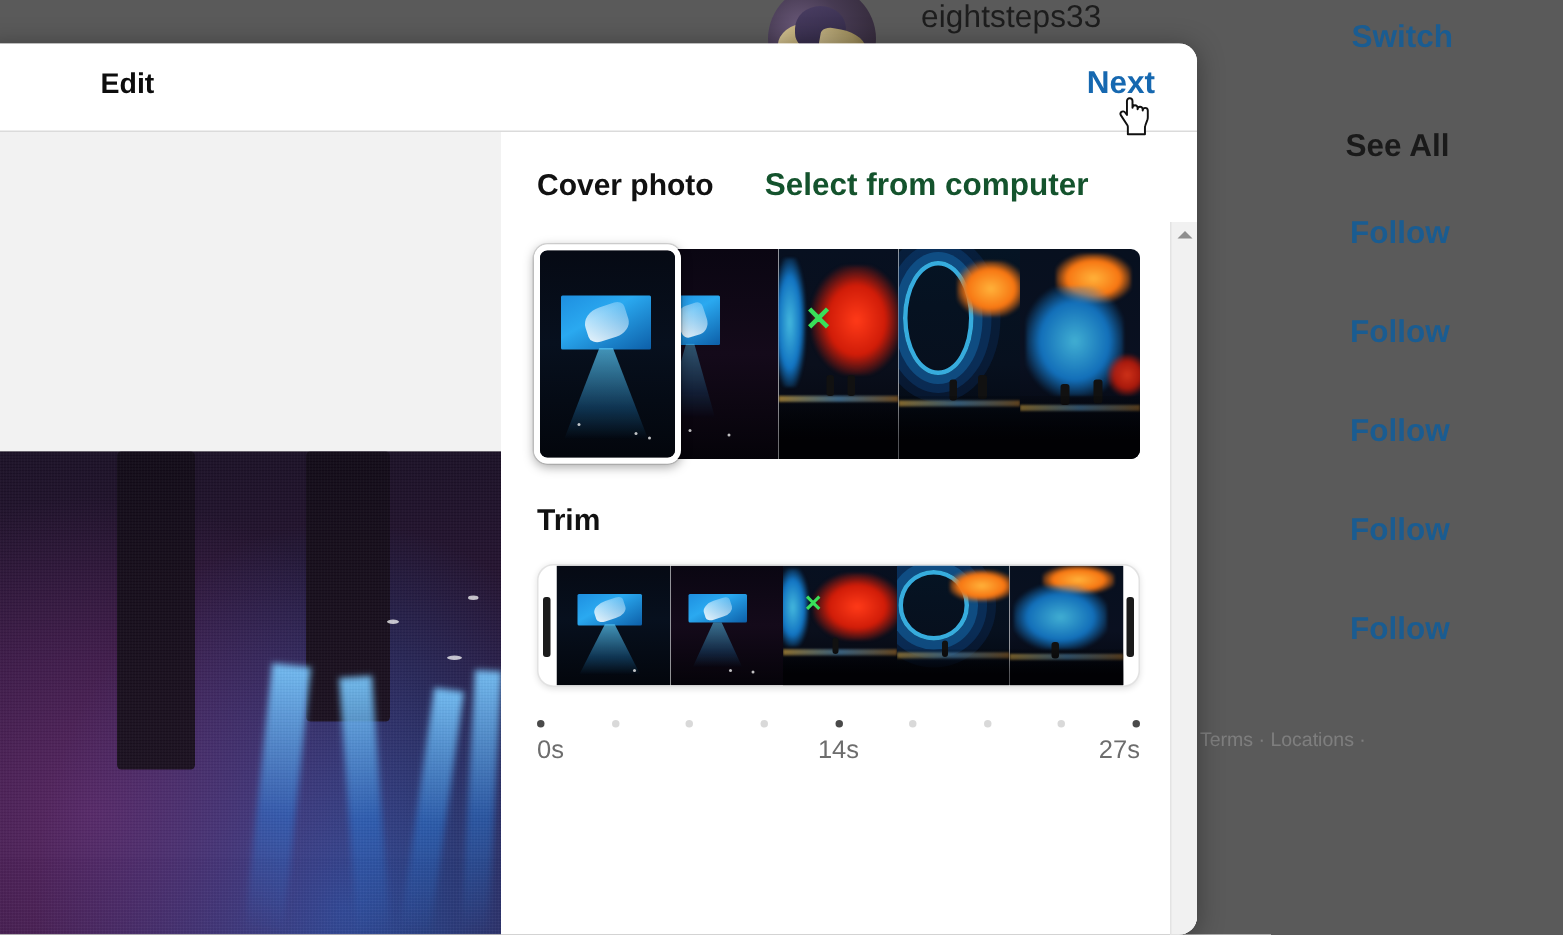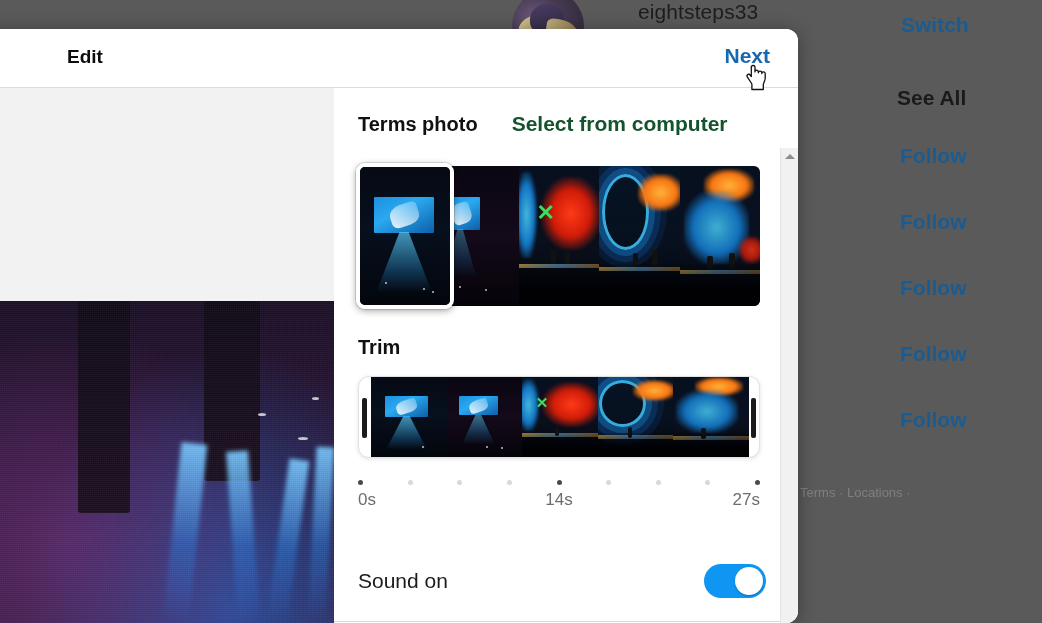--- a/index.html
+++ b/index.html
@@ -42,21 +42,20 @@
   #bg-avatar .helmet {
     position: absolute; left: 18px; top: 14px;
     width: 34px; height: 30px;
     background: linear-gradient(160deg, #4a3e63, #2d2540);
     border-radius: 50% 50% 40% 40%;
   }
   #bg-username {
     position: absolute; left: 614px; top: 0px;
     font-size: 21px; color: #1d1d1d;
     letter-spacing: .1px;
-    margin-left: 24px;
   }
   .bg-link {
     position: absolute;
     color: #1a5c91;
     font-size: 21px;
     font-weight: 600;
     white-space: nowrap;
   }
   .bg-link.plain { color: #1a1a1a; font-weight: 600; }
   #bg-watermark {
@@ -428,21 +427,21 @@
         <div class="spark" style="left:272px;top:112px;width:8px;height:3px;"></div>
         <div class="spark" style="left:326px;top:96px;width:7px;height:3px;"></div>
         <div class="spark" style="left:312px;top:136px;width:10px;height:3px;"></div>
         <div class="grain"></div>
       </div>
     </div>
 
     <div id="controls-pane">
 
       <div class="section-row">
-        <div id="cover-heading">Terms photo</div>
+        <div id="cover-heading">Cover photo</div>
         <div id="select-computer" style="color: #14532d;">Select from computer</div>
       </div>
 
       <div id="cover-strip">
         <div class="frame">
           <div class="f-stage f1"></div>
           <div class="screen" style="left:20%;top:22%;width:58%;height:26%;">
               <div class="figure"></div>
             </div>
           <div class="cone" style="left:22%;top:47%;width:54%;height:42%;"></div>
@@ -563,26 +562,20 @@
           <div class="dot" style="left: calc(87.5% - 4.375px);"></div>
           <div class="dot major" style="left: calc(100% - 5px);"></div>
         </div>
 
       <div id="timeline-labels">
         <span id="tl-start">0s</span>
         <span id="tl-mid">14s</span>
         <span id="tl-end">27s</span>
       </div>
 
-      <div id="sound-row">
-        <div id="sound-label">Sound on</div>
-        <button id="sound-toggle" style="background: rgb(15, 150, 243);">
-          <span class="knob"></span>
-        </button>
-      </div>
 
     </div>
 
     <div id="scrollbar">
       <div id="scroll-up-arrow">
           <i></i>
         </div>
     </div>
 
   </div>

